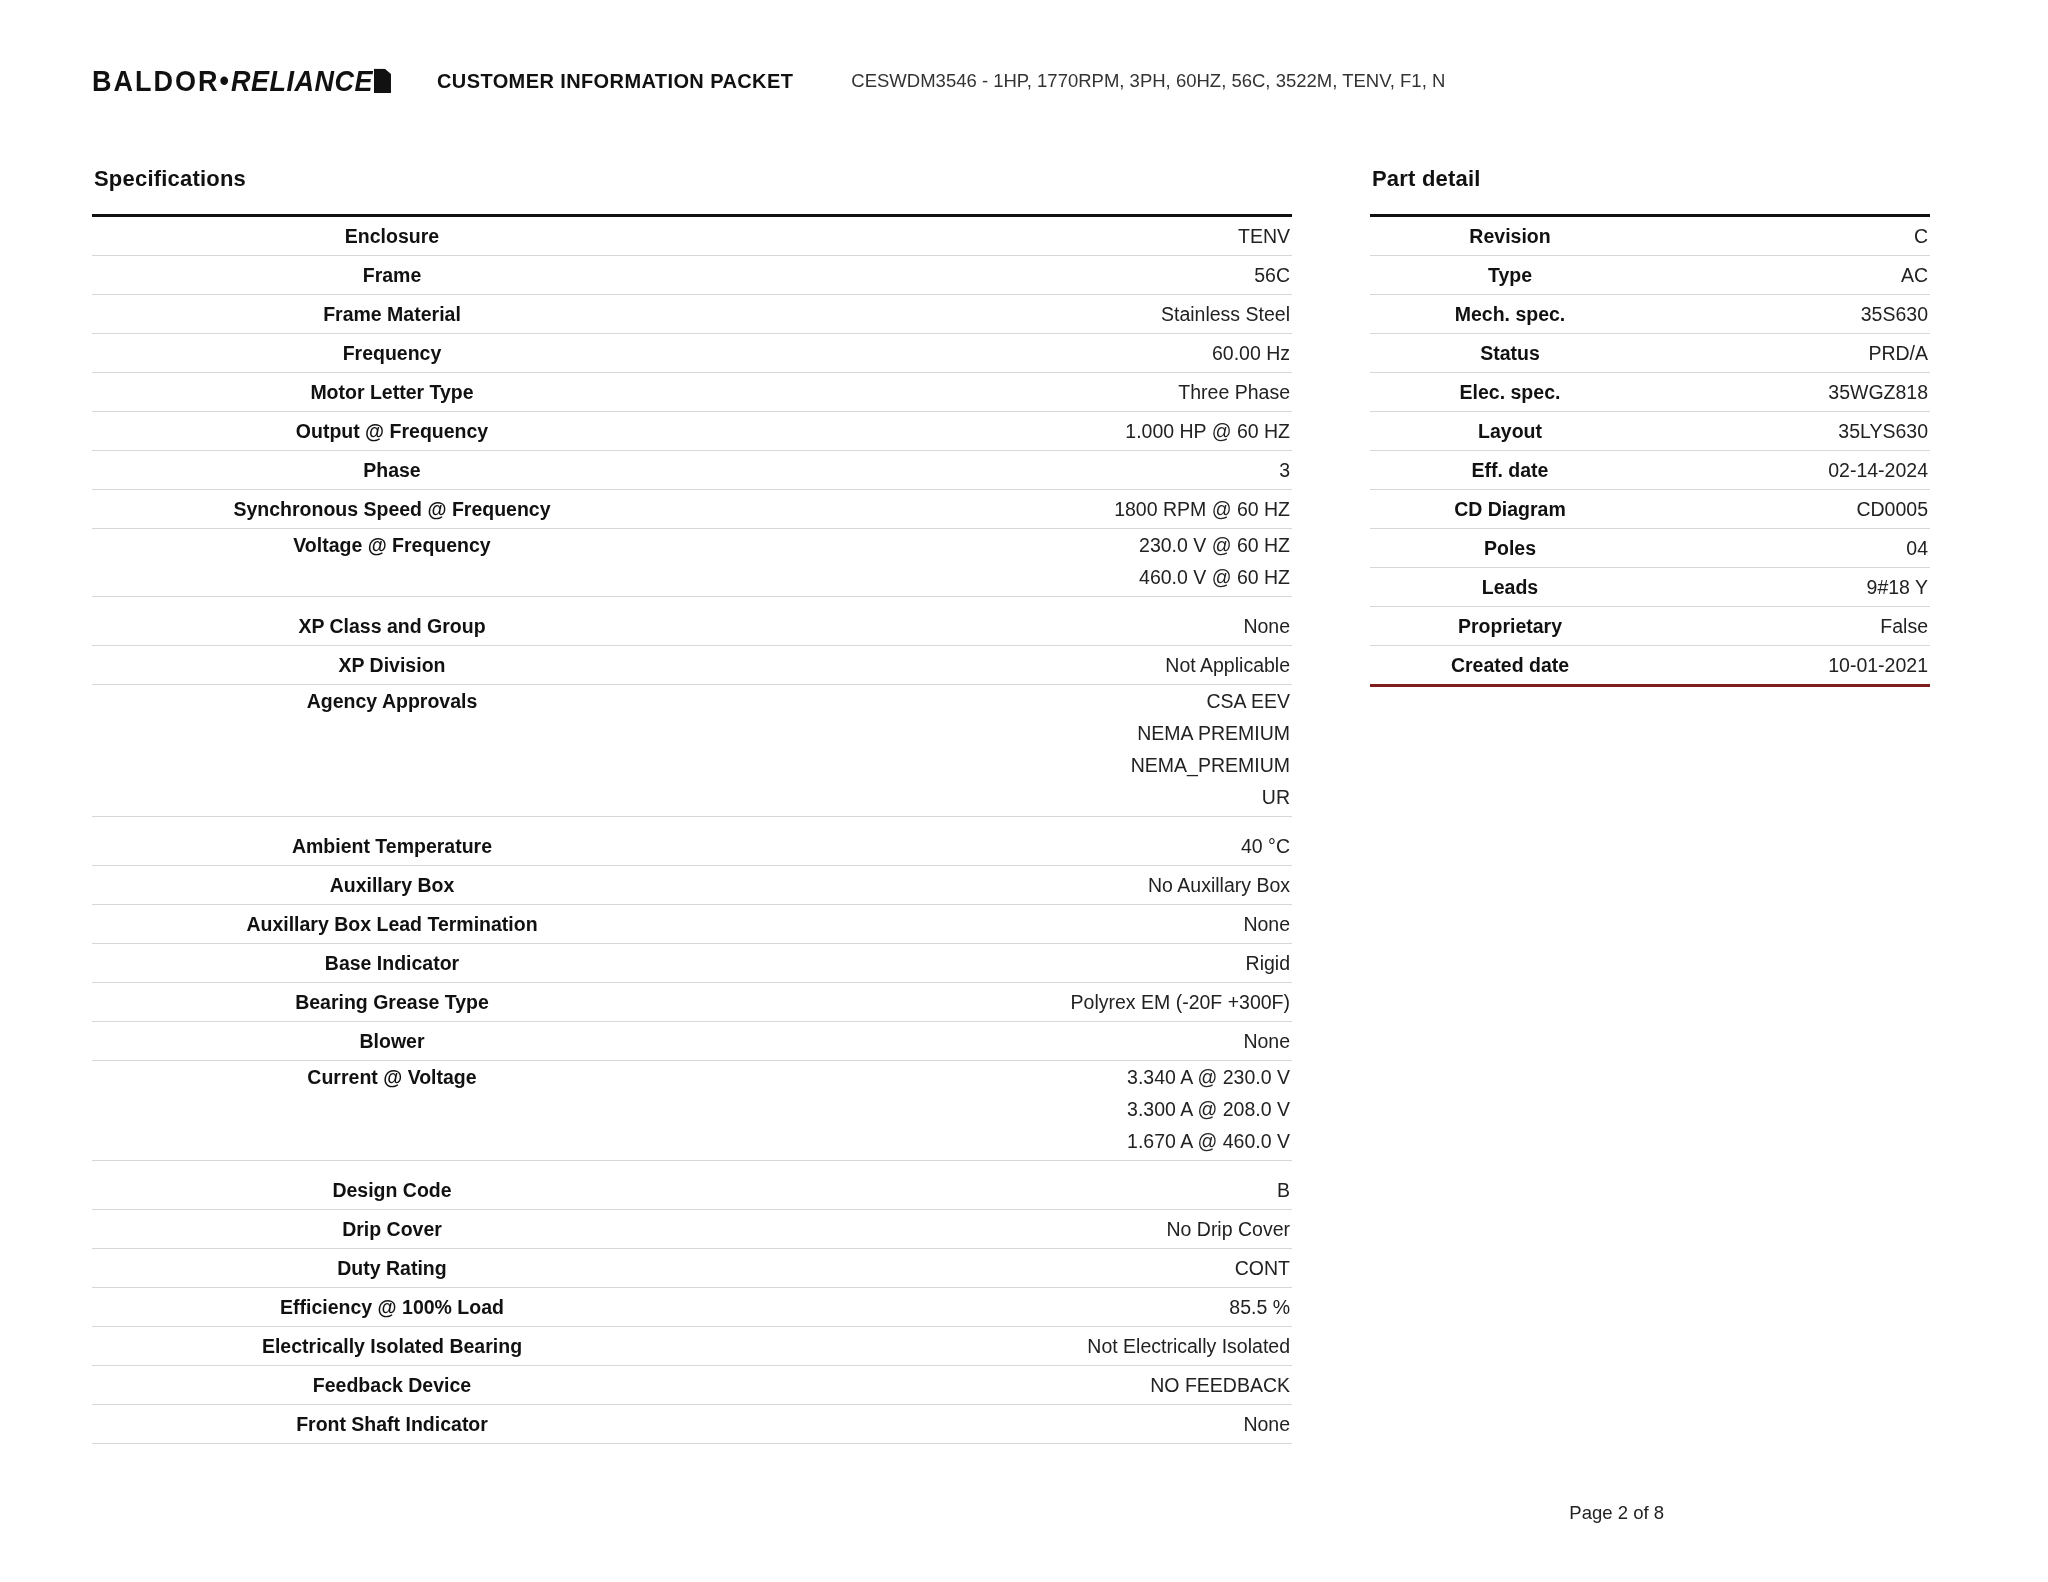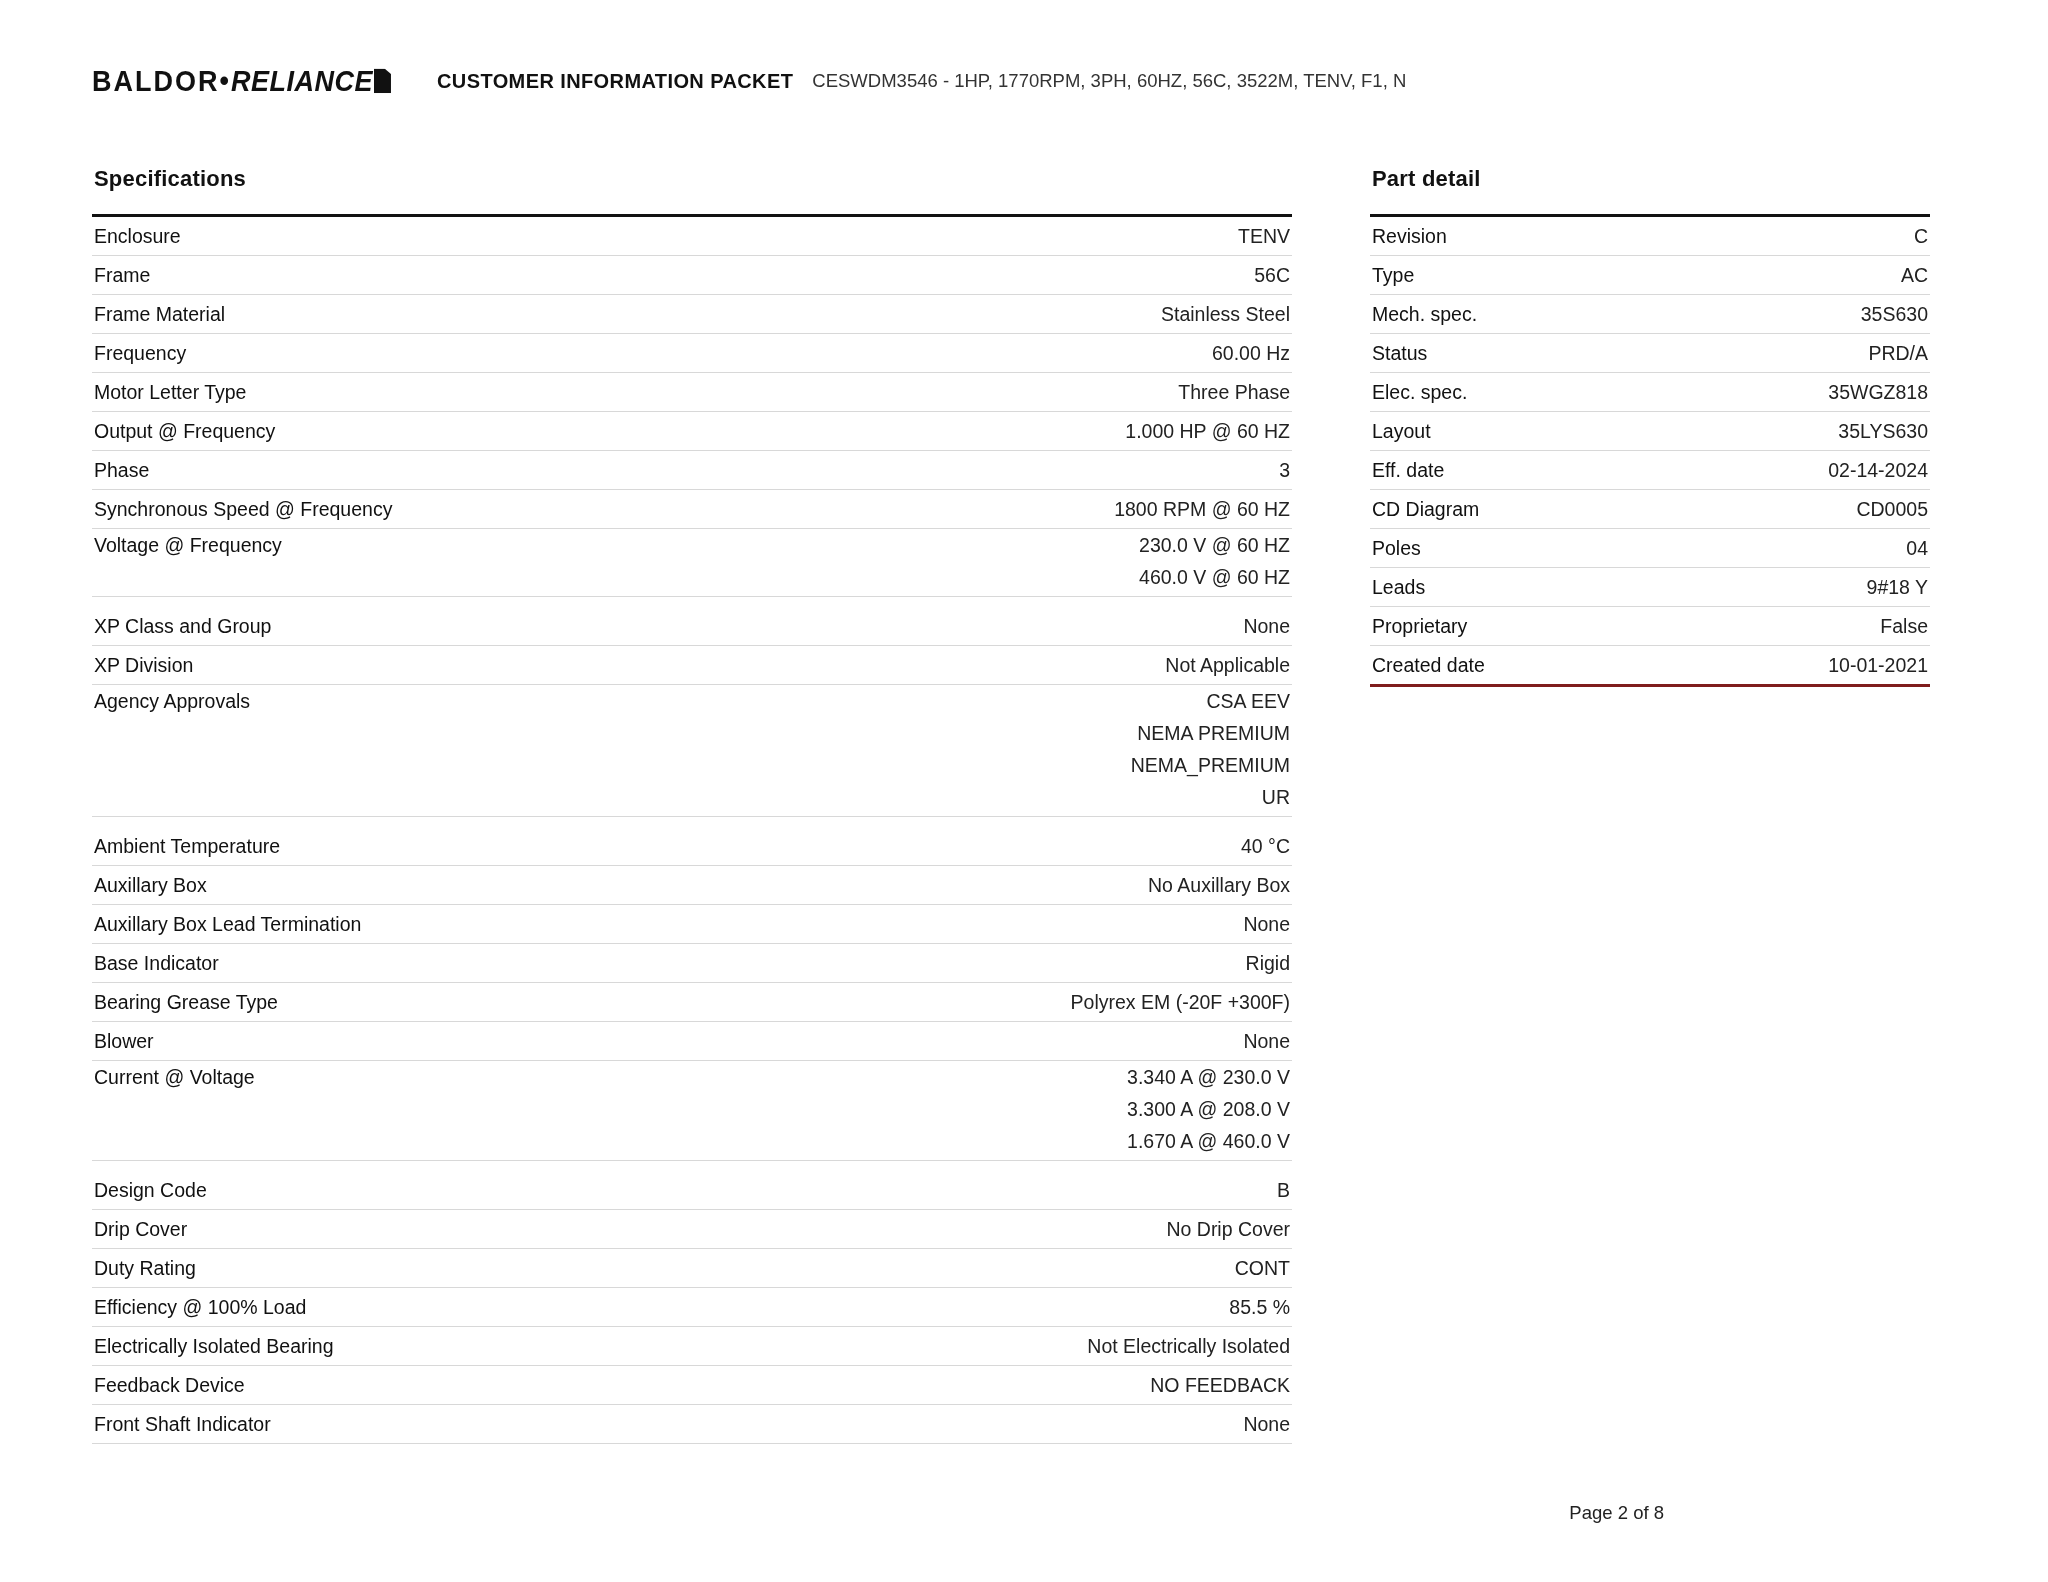--- a/index.html
+++ b/index.html
@@ -65,21 +65,21 @@
   }
   .header-title {
     margin-left: 46px;
     font-size: 20px;
     font-weight: bold;
     letter-spacing: 0.4px;
     color: #111;
     white-space: nowrap;
   }
   .header-desc {
-    margin-left: 19px;
+    margin-left: 58px;
     font-size: 18.5px;
     color: #333;
     white-space: nowrap;
   }
 
   
   .col-left {
     position: absolute;
     left: 92px;
     top: 150px;
@@ -107,23 +107,23 @@
     border-top: 3px solid #111;
   }
   table.spec td {
     border-bottom: 1px solid #d8d8d8;
     padding: 6px 2px 6px 2px;
     font-size: 19.5px;
     line-height: 26px;
     vertical-align: baseline;
   }
   table.spec td.k {
-    font-weight: normal;
+    font-weight: bold;
     color: #111;
-    text-align: left;
+    text-align: center;
     white-space: nowrap;
   }
   table.spec td.v {
     text-align: right;
     color: #222;
     font-weight: normal;
   }
   table.spec tr.cont td {
     border-bottom: none;
     padding-top: 3px;

